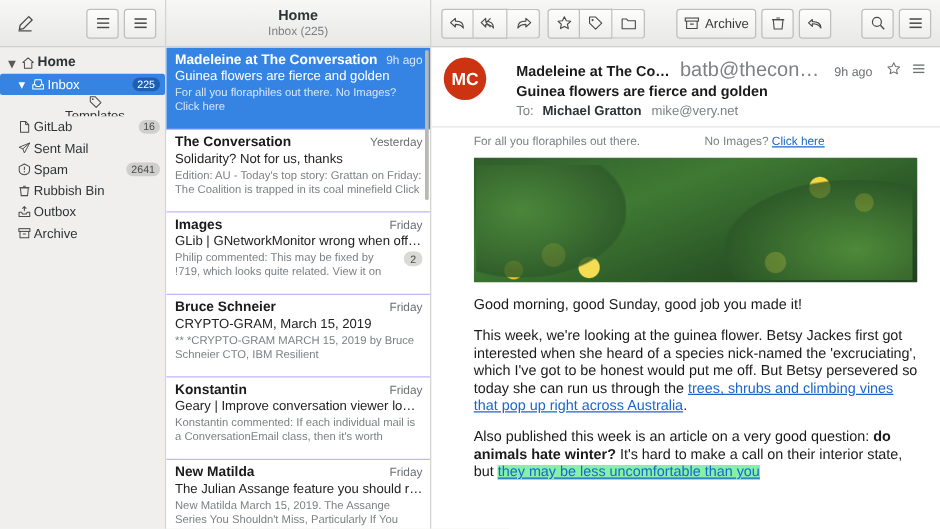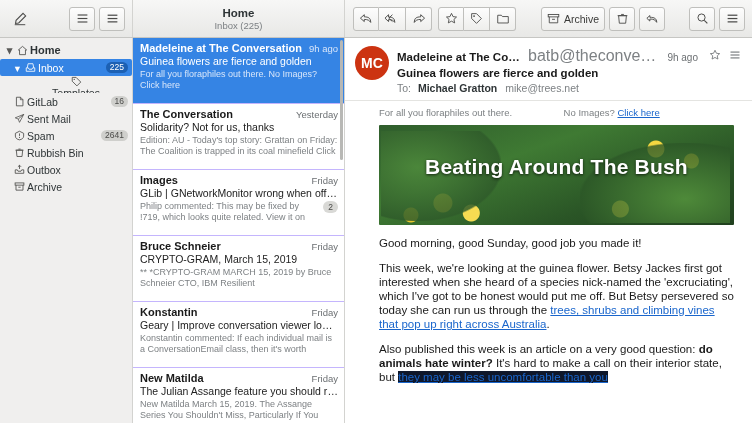--- a/index.html
+++ b/index.html
@@ -156,21 +156,21 @@
     display: flex;
     padding: 8px 8px 6px 10px;
     border-bottom: 1px solid #e4e4e1;
     flex: none;
   }
   .avatar {
     width: 34px; height: 34px; border-radius: 50%;
     background: #cc3311; color: #fff;
     display: flex; align-items: center; justify-content: center;
     font-size: 14px; font-weight: bold;
-    flex: none; margin-right: 8px;
+    flex: none; margin-right: 24px;
   }
   .rh-main { flex: 1; min-width: 0; }
   .rh-line1 { display: flex; align-items: baseline; }
   .rh-sender { font-size: 11.5px; font-weight: bold; color: #1a1a1a; max-width: 125px; overflow: hidden; text-overflow: ellipsis; white-space: nowrap; }
   .rh-email { font-size: 16px; color: #7d8184; margin-left: 6px; white-space: nowrap; overflow: hidden; text-overflow: ellipsis; flex: 1; }
   .rh-date { font-size: 10px; color: #6b6f72; margin-left: 6px; white-space: nowrap; }
   .rh-subject { font-size: 11.5px; font-weight: bold; color: #1a1a1a; margin-top: 2px; }
   .rh-to { font-size: 10.5px; margin-top: 3px; color: #2e3436; }
   .rh-to .to-label { color: #7d8184; margin-right: 4px; }
   .rh-to .to-name { font-weight: bold; }
@@ -214,21 +214,21 @@
     position: absolute; left: 0; right: 0; top: 30px;
     text-align: center;
     font-size: 21px; font-weight: bold;
     color: #ffffff;
     text-shadow: 0 1px 3px rgba(0,0,0,.75);
     letter-spacing: .2px;
   }
   .para { font-size: 11.5px; line-height: 14px; color: #1a1a1a; margin-top: 11px; }
   .para a, .lnk { color: #1a66cc; text-decoration: underline; }
   .para b { font-weight: bold; }
-  .hl { background: #0f172a; text-align: right; }
+  .hl { background: #86efac; text-align: right; }
 </style>
 </head>
 <body>
 
 <div id="app">
 
   <div class="headerbar">
 
     <div class="hb-section hb-left">
       <div class="btn flat">
@@ -521,39 +521,38 @@
                     <rect x="2" y="7.3" width="12" height="1.4" fill="#6b6f72"></rect>
                     <rect x="2" y="11.2" width="12" height="1.4" fill="#6b6f72"></rect>
                   </svg>
               </span>
             </span>
           </div>
           <div class="rh-subject">Guinea flowers are fierce and golden</div>
           <div class="rh-to">
             <span class="to-label">To:</span>
             <span class="to-name">Michael Gratton</span>
-            <span class="to-addr">mike@trees.net</span>
+            <span class="to-addr">mike@very.net</span>
           </div>
         </div>
       </div>
 
       <div class="reader-body">
         <div class="rb-inner">
 
           <div class="topnote">
             <div class="tn-left">For all you floraphiles out there.</div>
             <div class="tn-right">
               <span>No Images? </span><a href="#">Click here</a>
             </div>
           </div>
 
           <div class="hero">
             <div class="leafA"></div>
             <div class="leafB"></div>
-            <div class="hero-title">Beating Around The Bush</div>
           </div>
 
           <div class="para">Good morning, good Sunday, good job you made it!</div>
 
           <div class="para">
             <span>This week, we're looking at the guinea flower. Betsy Jackes first got interested when she heard of a species nick-named the 'excruciating', which I've got to be honest would put me off. But Betsy persevered so today she can run us through the </span><a class="lnk" href="#">trees, shrubs and climbing vines that pop up right across Australia</a>.
           </div>
 
           <div class="para">
             <span>Also published this week is an article on a very good question: </span><b>do animals hate winter?</b>

